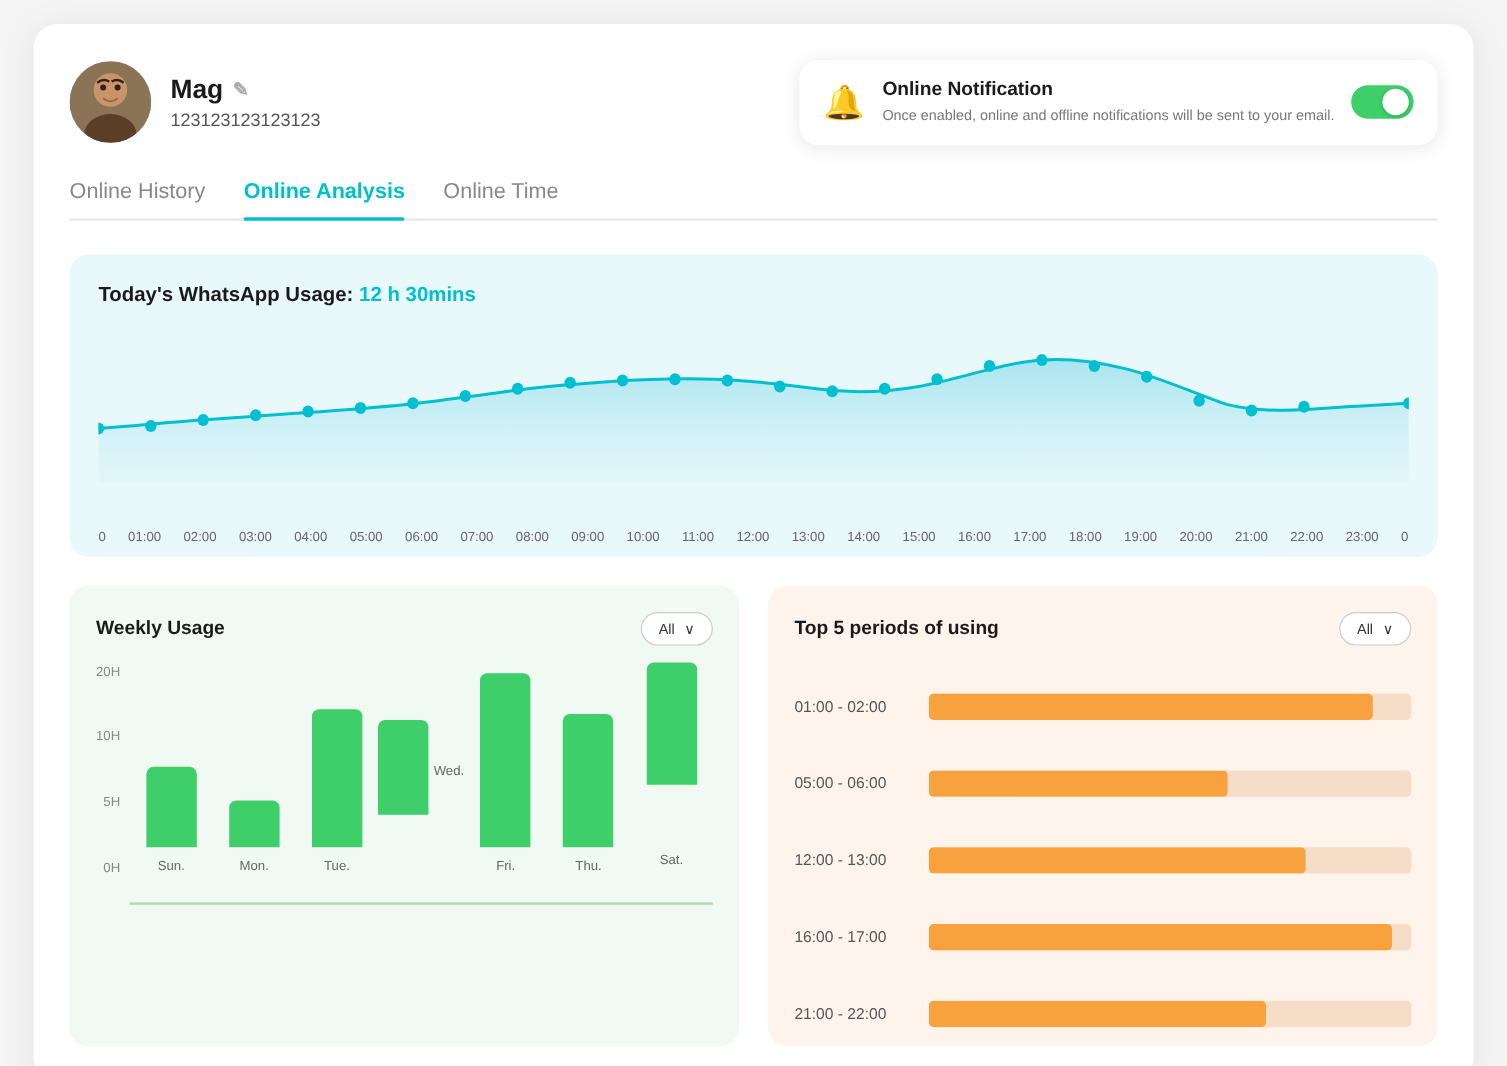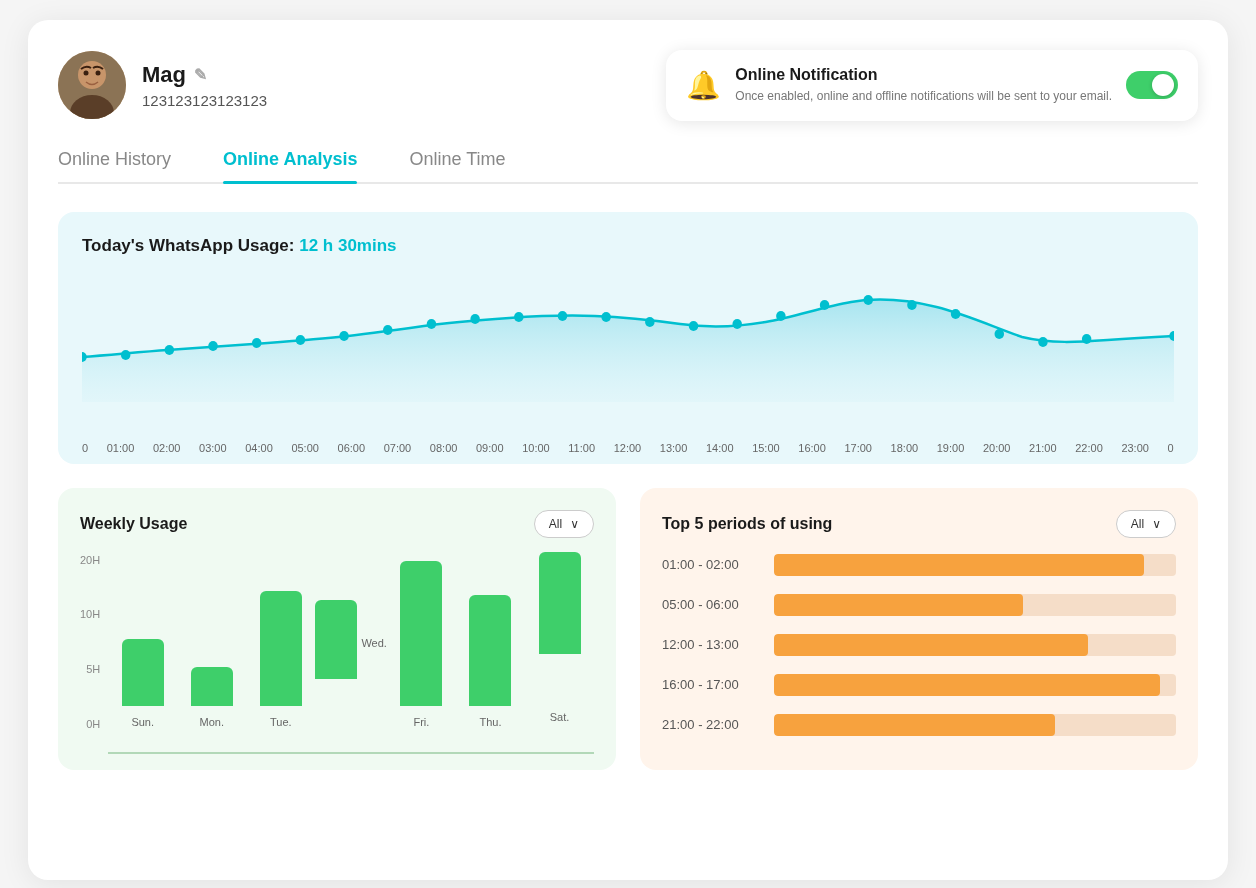--- a/index.html
+++ b/index.html
@@ -88,21 +88,21 @@
       border-radius: 50%;
       background: #fff;
       top: 3px;
       right: 4px;
       box-shadow: 0 1px 4px rgba(0,0,0,0.2);
     }
 
     
     .tabs {
       display: flex;
-      gap: 52px;
+      gap: 32px;
       border-bottom: 2px solid #e8e8e8;
       margin-bottom: 28px;
     }
     .tab {
       font-size: 18px;
       padding-bottom: 12px;
       cursor: pointer;
       color: #888;
       position: relative;
       font-weight: 400;
@@ -229,21 +229,21 @@
       margin-top: 6px;
     }
 
     
     .top5-card {
       background: #fff4eb;
       border-radius: 16px;
       padding: 22px 22px 16px;
     }
     .period-list { display: flex; flex-direction: column; gap: 18px; margin-top: 8px; }
-    .period-item { display: flex; align-items: center; gap: 12px; }
+    .period-item { display: flex; align-items: center; gap: 12px; margin-top: 24px; }
     .period-label { font-size: 13px; color: #555; min-width: 100px; font-weight: 500; }
     .period-bar-track { flex: 1; height: 22px; border-radius: 4px; overflow: hidden; background: #f5ddc8; }
     .period-bar-fill { height: 100%; border-radius: 4px; background: #f7a23e; }
   </style>
 </head>
 <body>
 
 <div class="app-container">
 
   <div class="header">

